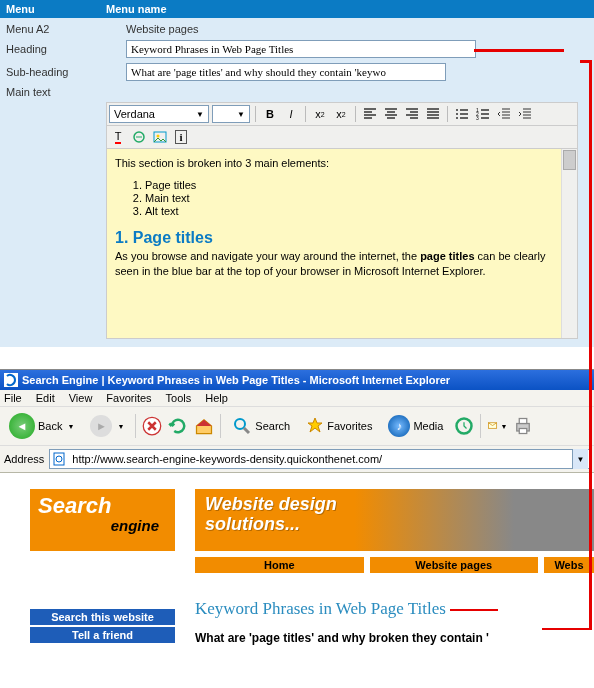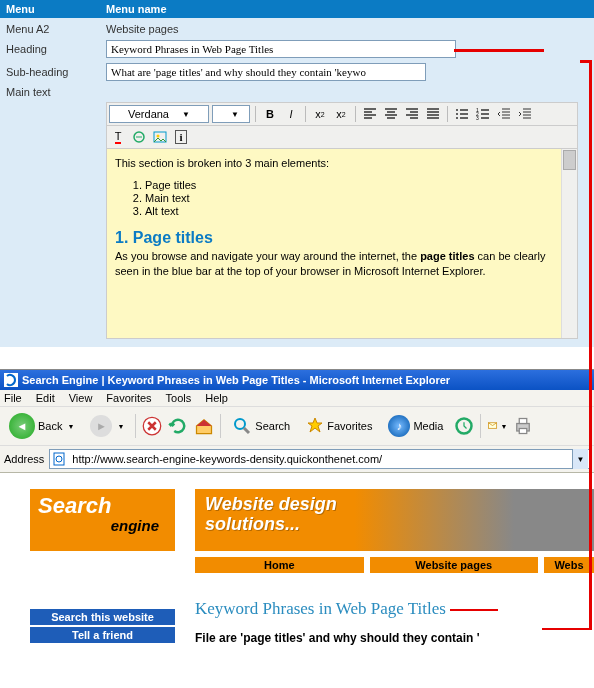--- a/index.html
+++ b/index.html
@@ -3,30 +3,30 @@
 <meta charset="utf-8">
 <style>
 * { margin: 0; padding: 0; box-sizing: border-box; }
 body { font-family: Verdana, Arial, sans-serif; font-size: 11px; width: 594px; background: #fff; }
 
 
 .form-section { background: #dcebf7; padding: 0 0 8px 0; }
 .form-header { background: #0b7bc4; color: #fff; font-weight: bold; padding: 3px 6px; display: flex; }
 .form-header .col1 { width: 100px; }
 .form-row { display: flex; padding: 5px 6px 0 6px; align-items: center; }
-.form-row .label { width: 100px; color: #333; }
+.form-row .label { width: 120px; color: #333; }
 .form-row .value { color: #333; }
 .form-row input[type=text] { width: 350px; padding: 2px 4px; border: 1px solid #7f9db9; font-family: Verdana; font-size: 11px; }
 .redline { display: inline-block; vertical-align: middle; height: 3px; background: #e60000; width: 90px; margin-left: -2px; }
 
 
 .editor-wrap { margin: 4px 0 0 100px; width: 478px; padding-left:6px; }
 .toolbar { background: #f0f0ee; border: 1px solid #ccc; display: flex; flex-wrap: wrap; align-items: center; padding: 2px; gap: 3px; }
 .toolbar-row2 { border-top: none; }
-.tb-sel { border: 1px solid #7f9db9; background: #fff; padding: 0 18px; height: 18px; font-size: 11px; display: flex; align-items: center; }
+.tb-sel { border: 1px solid #7f9db9; background: #fff; padding: 0 4px; height: 18px; font-size: 11px; display: flex; align-items: center; }
 .tb-sel.font { width: 100px; }
 .tb-sel .chev { margin-left: auto; font-size: 8px; }
 .tb-btn { width: 18px; height: 18px; border: 1px solid transparent; display: flex; align-items: center; justify-content: center; font-size: 11px; cursor: pointer; }
 .tb-sep { width: 1px; height: 16px; background: #bbb; margin: 0 2px; }
 .tb-btn svg { width: 14px; height: 14px; }
 
 .editor-body { border: 1px solid #ccc; border-top: none; background: #fef9c3; padding: 8px; height: 190px; position: relative; overflow: hidden; }
 .editor-body .scroll { position: absolute; right: 0; top: 0; bottom: 0; width: 16px; background: #f0f0ee; border-left: 1px solid #ddd; }
 .editor-body .scroll .thumb { background: #cdcdcd; border:1px solid #aaa; height: 20px; margin: 1px; }
 .editor-intro { margin-bottom: 10px; }
@@ -324,21 +324,21 @@
       <div class="banner">
         <div class="bt">Website design</div>
         <div class="bt">solutions...</div>
       </div>
       <div class="topnav">
         <div class="tab">Home</div>
         <div class="tab">Website pages</div>
         <div class="tab" style="flex:0 0 50px">Webs</div>
       </div>
       <h2 class="page-h"><span>Keyword Phrases in Web Page Titles</span> <span class="page-h-line"></span></h2>
-      <div class="page-sub">File are 'page titles' and why should they contain '</div>
+      <div class="page-sub">What are 'page titles' and why broken they contain '</div>
     </div>
   </div>
 </div>
 
 <div class="red-connector"></div>
 <div class="red-top"></div>
 <div class="red-bot"></div>
 
 </div>
 

